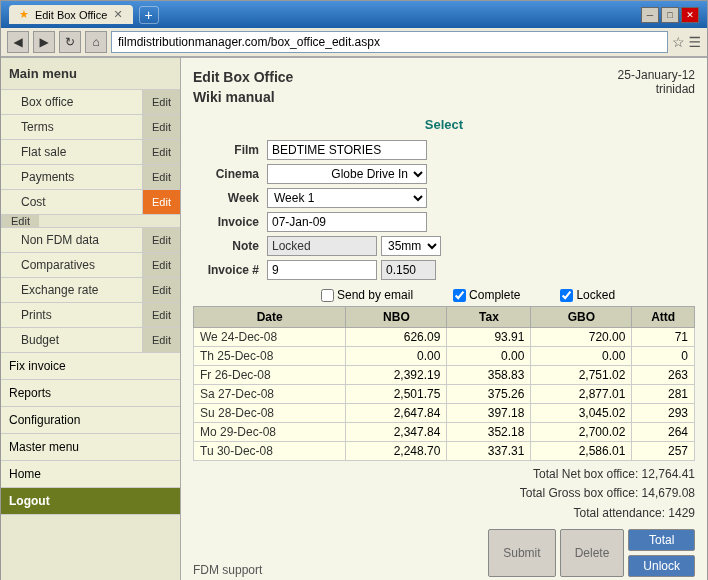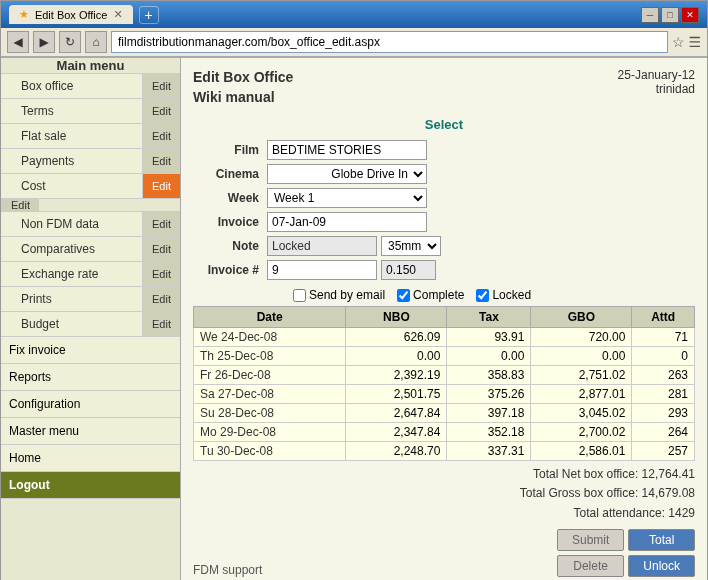--- a/index.html
+++ b/index.html
@@ -18,21 +18,21 @@
     .toolbar { background: #ece9d8; padding: 3px 6px; display: flex; align-items: center; gap: 4px; border-bottom: 1px solid #aaa; height: 30px; }
     .nav-btn { background: #d4d0c8; border: 1px solid #999; width: 22px; height: 22px; cursor: pointer; display: flex; align-items: center; justify-content: center; font-size: 12px; color: #333; }
     .address-bar { flex: 1; border: 1px solid #7f9db9; background: white; padding: 2px 6px; font-size: 12px; height: 22px; }
     .toolbar-icon { background: none; border: none; cursor: pointer; font-size: 14px; color: #555; }
 
     
     .main-content { display: flex; flex: 1; background: #f5f5e8; border-top: 1px solid #aaa; }
 
     
     .sidebar { width: 180px; background: #e8e8d0; border-right: 1px solid #aaa; padding: 0; flex-shrink: 0; }
-    .sidebar-title { text-align: center; font-weight: bold; font-size: 13px; padding: 0; background: #e8e8d0; border-bottom: 1px solid #ccc; color: #333; }
+    .sidebar-title { text-align: left; font-weight: bold; font-size: 13px; padding: 8px; background: #e8e8d0; border-bottom: 1px solid #ccc; color: #333; }
     .menu-item { display: flex; align-items: stretch; border-bottom: 1px solid #ccc; }
     .menu-label { flex: 1; padding: 5px 20px; background: #f0f0d8; color: #333; font-size: 12px; cursor: pointer; }
     .menu-edit { width: 38px; background: #d0d0b8; border-left: 1px solid #ccc; display: flex; align-items: center; justify-content: center; font-size: 11px; cursor: pointer; color: #333; }
     .menu-edit.orange { background: #e87020; color: white; }
     .menu-fullwidth { display: block; padding: 6px 8px; background: #f0f0d8; border-bottom: 1px solid #ccc; font-size: 12px; cursor: pointer; }
     .menu-fullwidth.dark { background: #6b7a1e; color: white; font-weight: bold; }
 
     
     .right-panel { flex: 1; padding: 10px 12px; overflow-y: auto; }
     .panel-header { display: flex; justify-content: space-between; align-items: flex-start; margin-bottom: 10px; }
@@ -44,21 +44,21 @@
     .form-table { width: 100%; border-collapse: collapse; margin-bottom: 6px; }
     .form-table td { padding: 2px 4px; font-size: 12px; vertical-align: middle; }
     .form-label { text-align: right; color: #333; width: 70px; font-weight: bold; }
     input[type="text"].form-input { border: 1px solid #999; padding: 2px 4px; font-size: 12px; background: white; }
     select.form-select { border: 1px solid #999; font-size: 12px; background: white; padding: 1px 2px; }
     .note-input { border: 1px solid #ccc; padding: 2px 4px; background: #f0f0f0; font-size: 12px; color: #333; }
     .inline-group { display: flex; align-items: center; gap: 4px; }
     .small-input { width: 55px; border: 1px solid #999; padding: 2px 4px; font-size: 12px; background: white; }
 
     .checkbox-row { display: flex; align-items: center; gap: 12px; margin: 4px 0; padding-left: 100px; font-size: 12px; }
-    .checkbox-label { display: flex; align-items: center; gap: 3px; cursor: pointer; }
+    .checkbox-label { display: flex; align-items: center; gap: 3px; cursor: pointer; margin-left: 28px; }
 
     
     .data-table { width: 100%; border-collapse: collapse; font-size: 12px; margin-top: 4px; }
     .data-table th { background: #d0d0b8; border: 1px solid #aaa; padding: 3px 6px; text-align: center; font-weight: bold; }
     .data-table td { border: 1px solid #ccc; padding: 2px 6px; background: #ffffe8; }
     .data-table td.num { text-align: right; }
     .data-table td.date-cell { text-align: left; color: #333; }
     .totals-section { text-align: right; font-size: 12px; color: #333; margin-top: 4px; line-height: 1.6; }
 
     .fdm-support { font-size: 12px; color: #555; margin-top: 2px; }
@@ -303,21 +303,21 @@
 
       <div class="totals-section">
         <div>Total Net box office: 12,764.41</div>
         <div>Total Gross box office: 14,679.08</div>
         <div>Total attendance: 1429</div>
       </div>
 
       <div class="bottom-row">
         <div class="fdm-support">FDM support</div>
         <div class="btn-pair">
-          <div style="display:flex;flex-direction:column;gap:4px;">
+          <div style="display:flex;flex-direction:row;gap:4px;">
             <button class="btn btn-gray">Submit</button>
             <button class="btn btn-gray">Delete</button>
           </div>
           <div style="display:flex;flex-direction:column;gap:4px;">
             <button class="btn btn-blue">Total</button>
             <button class="btn btn-blue">Unlock</button>
           </div>
         </div>
       </div>
     </div>

